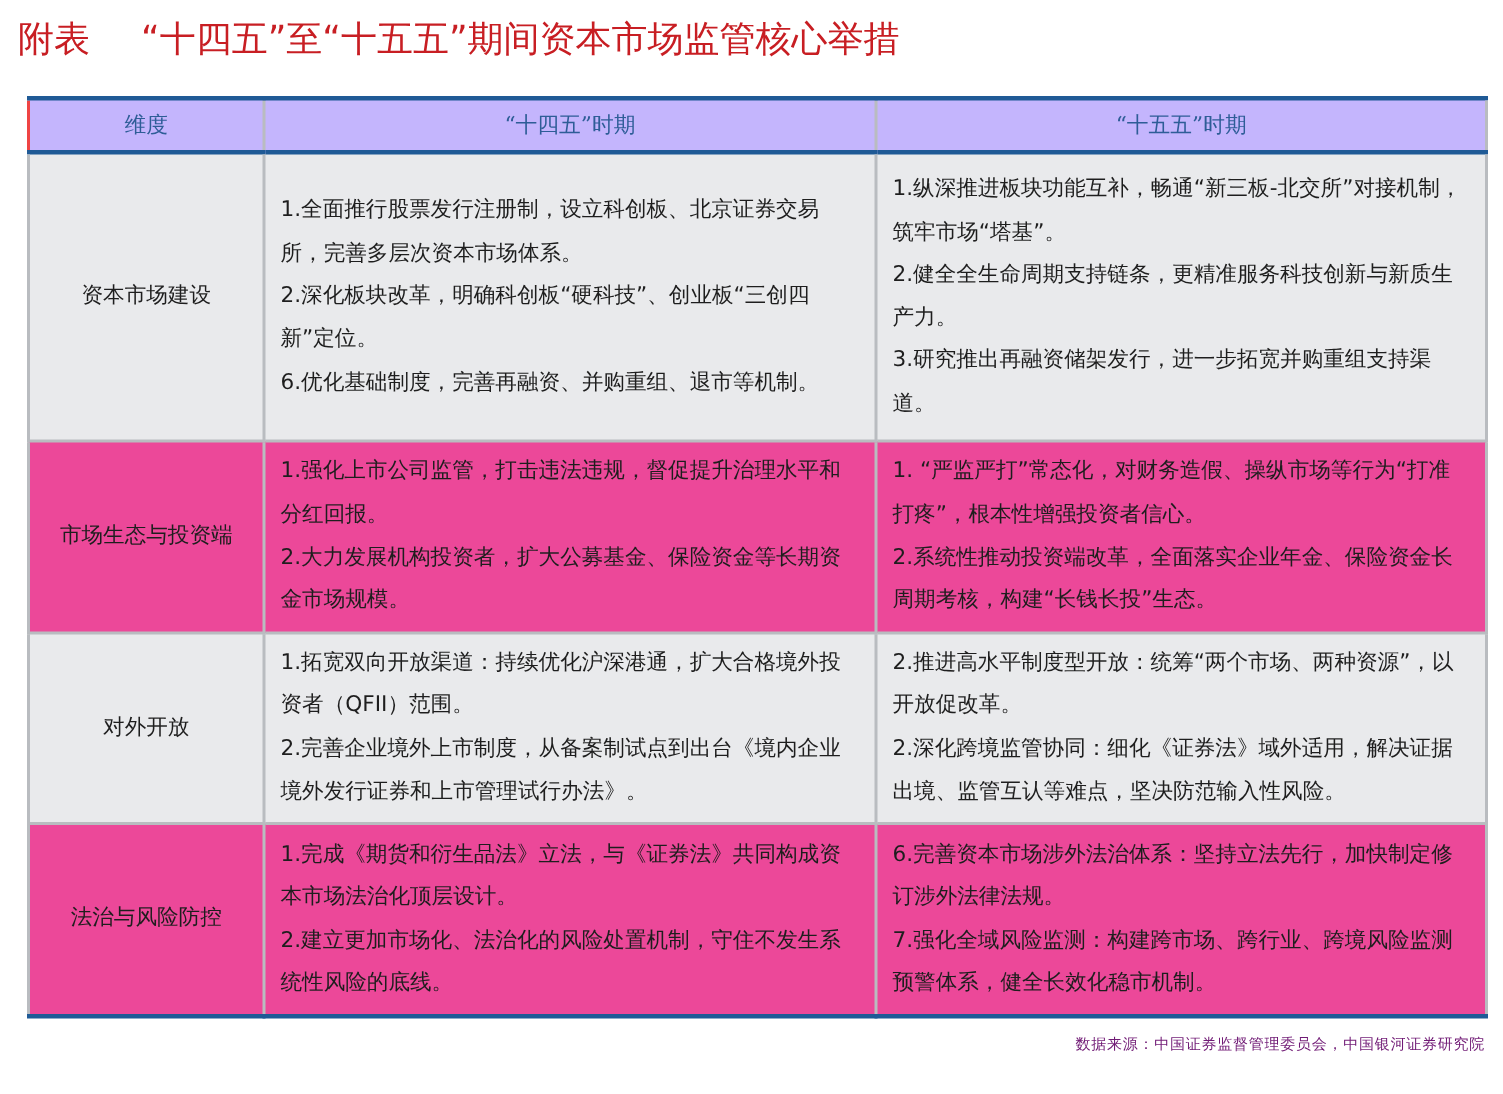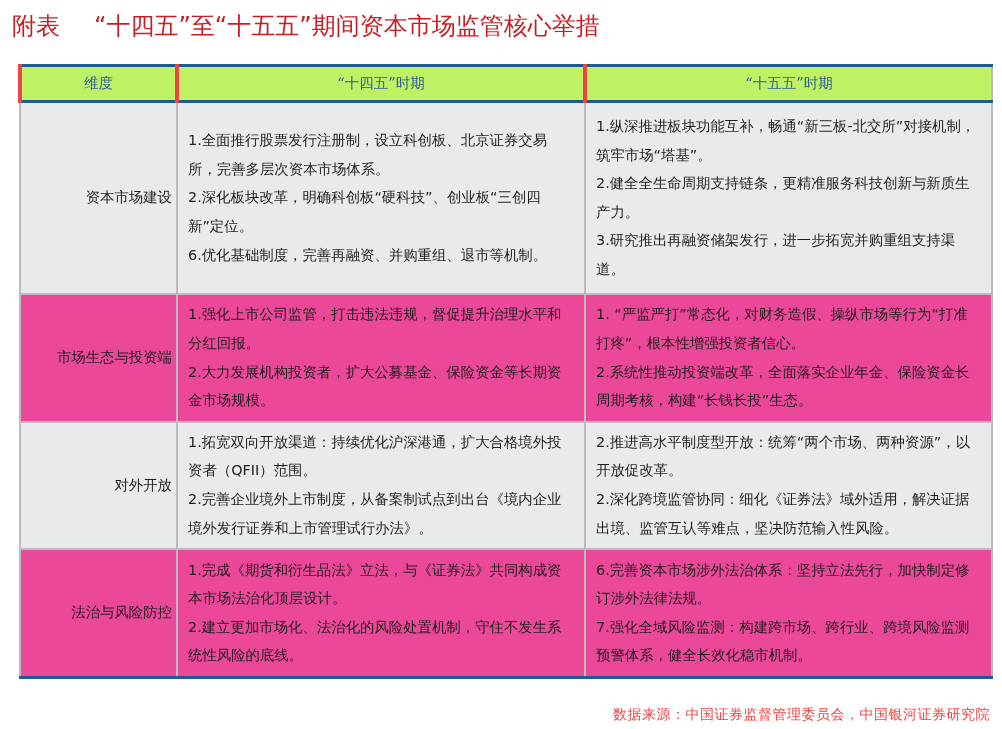--- a/index.html
+++ b/index.html
@@ -43,59 +43,59 @@
     }
     table.main col.c-dim { width: 157px; }
     table.main col.c-14 { width: 408px; }
     table.main col.c-15 { width: 407px; }
 
     table.main th {
       height: 33px;
       font-weight: normal;
       font-size: 14.5px;
       color: #2e5d97;
-      background: #bef264;
-      border-left: 4px solid #ef4444;
+      background: #c4b5fd;
+      border-left: 2px solid #ef4444;
       border-right: 2px solid #b9bcc0;
       border-bottom: 3px solid #1f5a96;
       text-align: center;
       padding: 0;
       font-family: "DejaVu Serif", "Liberation Serif", serif;
     }
     table.main td {
       border: 2px solid #b9bcc0;
       vertical-align: middle;
       font-size: 14.4px;
       color: #1e1e1e;
       line-height: 28.6px;
       padding: 0;
     }
     table.main td.dim {
-      text-align: right;
+      text-align: center;
       padding: 0 4px;
     }
     table.main td.content {
       padding: 0 9px 0 10px;
     }
     table.main tr.shade td { background: #e9eaec; }
     table.main tr.plain td { background: #ec4899; }
 
     table.main tr.r1 { height: 192px; }
     table.main tr.r2 { height: 128px; }
     table.main tr.r3 { height: 127px; }
     table.main tr.r4 { height: 129px; }
 
     .item { display: block; }
 
     .source {
       position: absolute;
       right: 12px;
-      top: 706px;
-      font-size: 14px;
-      color: #ef4444;
+      top: 689px;
+      font-size: 10px;
+      color: #701a75;
       white-space: nowrap;
       letter-spacing: 0.5px;
     }
   </style>
 </head>
 <body>
 
 <div class="title">
   <span class="label">附表</span><span>“十四五”至“十五五”期间资本市场监管核心举措</span>
 </div>

